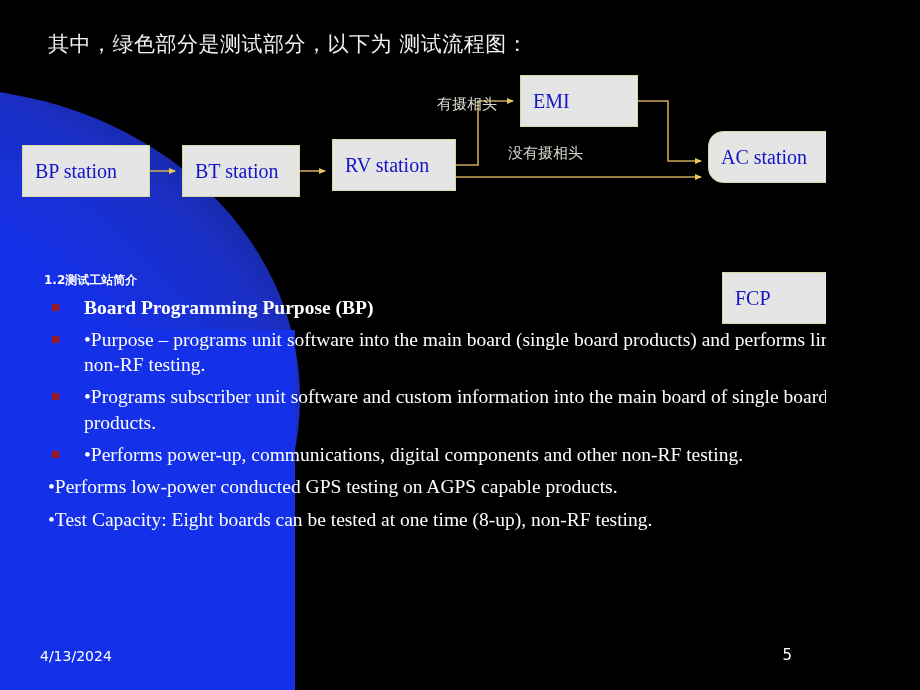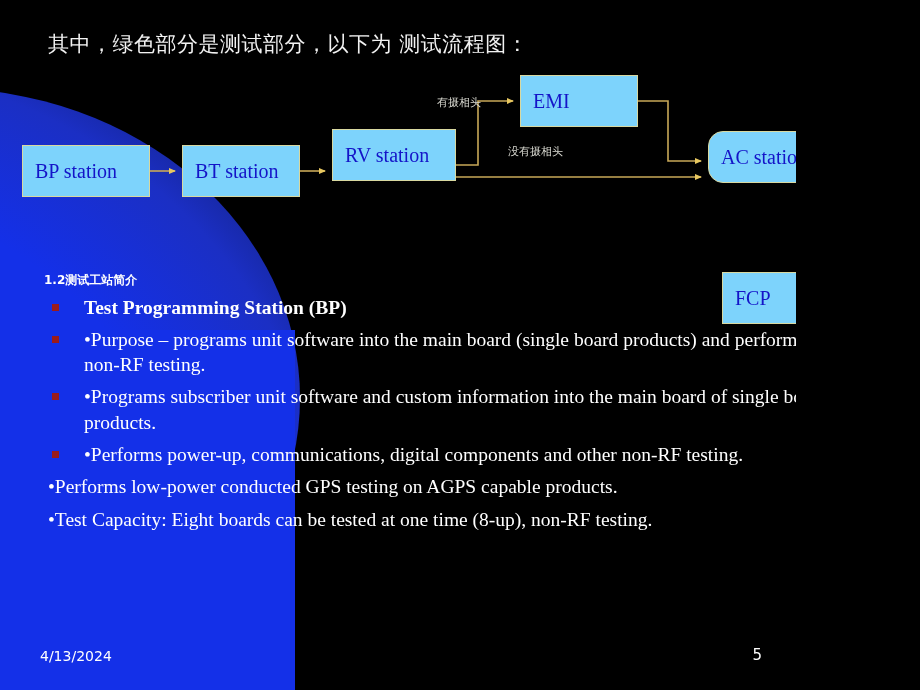--- a/index.html
+++ b/index.html
@@ -9,20 +9,21 @@
   }
   body {
     font-family: "Liberation Serif", serif;
   }
   #slide {
     position: relative;
     width: 796px;
     height: 690px;
     background: #000000;
     overflow: hidden;
+    padding-left: 30px;
   }
 
   
   #blue-oval {
     position: absolute;
     left: -420px;
     top: 88px;
     width: 720px;
     height: 620px;
     border-radius: 50% / 50%;
@@ -57,45 +58,45 @@
     position: absolute;
     left: 0;
     top: 0;
     width: 920px;
     height: 360px;
     z-index: 4;
     pointer-events: none;
   }
   .node {
     position: absolute;
-    background: #7dd3fc;
+    background: #e5e5e5;
     border: 1px solid #D8D8A0;
     box-sizing: border-box;
     color: #1414C8;
     font-family: "Liberation Serif", serif;
     font-size: 20px;
     display: flex;
     align-items: center;
     z-index: 6;
   }
   .node span {
     padding-left: 12px;
     white-space: nowrap;
   }
   #node-bp { left: 22px;  top: 145px; width: 128px; height: 52px; }
   #node-bt { left: 182px; top: 145px; width: 118px; height: 52px; }
-  #node-rv { left: 332px; top: 129px; width: 124px; height: 52px; }
+  #node-rv { left: 332px; top: 139px; width: 124px; height: 52px; }
   #node-emi{ left: 520px; top: 75px;  width: 118px; height: 52px; }
   #node-ac { left: 708px; top: 131px; width: 136px; height: 52px; border-radius: 15px; }
   #node-fcp{ left: 722px; top: 272px; width: 110px; height: 52px; }
 
   .edge-label {
     position: absolute;
     font-family: "DejaVu Sans", "Liberation Sans", sans-serif;
-    font-size: 11px;
+    font-size: 15px;
     color: #D8D8D0;
     white-space: nowrap;
     z-index: 6;
   }
   #label-has-cam { left: 437px; top: 95px; }
   #label-no-cam  { left: 508px; top: 144px; text-align: center; }
 
   
   #body-block {
     position: absolute;
@@ -211,21 +212,21 @@
   </div>
 
   <div class="edge-label" id="label-has-cam">有摄相头</div>
   <div class="edge-label" id="label-no-cam">没有摄相头</div>
 
   <div id="body-block">
     <div id="heading">1.2测试工站简介</div>
 
     <div class="bullet-row bold">
       <span class="sq"></span>
-      <span>Test Programming Station (BP)</span>
+      <span>Board Programming Purpose (BP)</span>
     </div>
     <div class="bullet-row">
       <span class="sq"></span>
       <span>•Purpose – programs unit software into the main board (single board products) and performs limited non-RF testing.</span>
     </div>
     <div class="bullet-row">
       <span class="sq"></span>
       <span>•Programs subscriber unit software and custom information into the main board of single board products.</span>
     </div>
     <div class="bullet-row">

